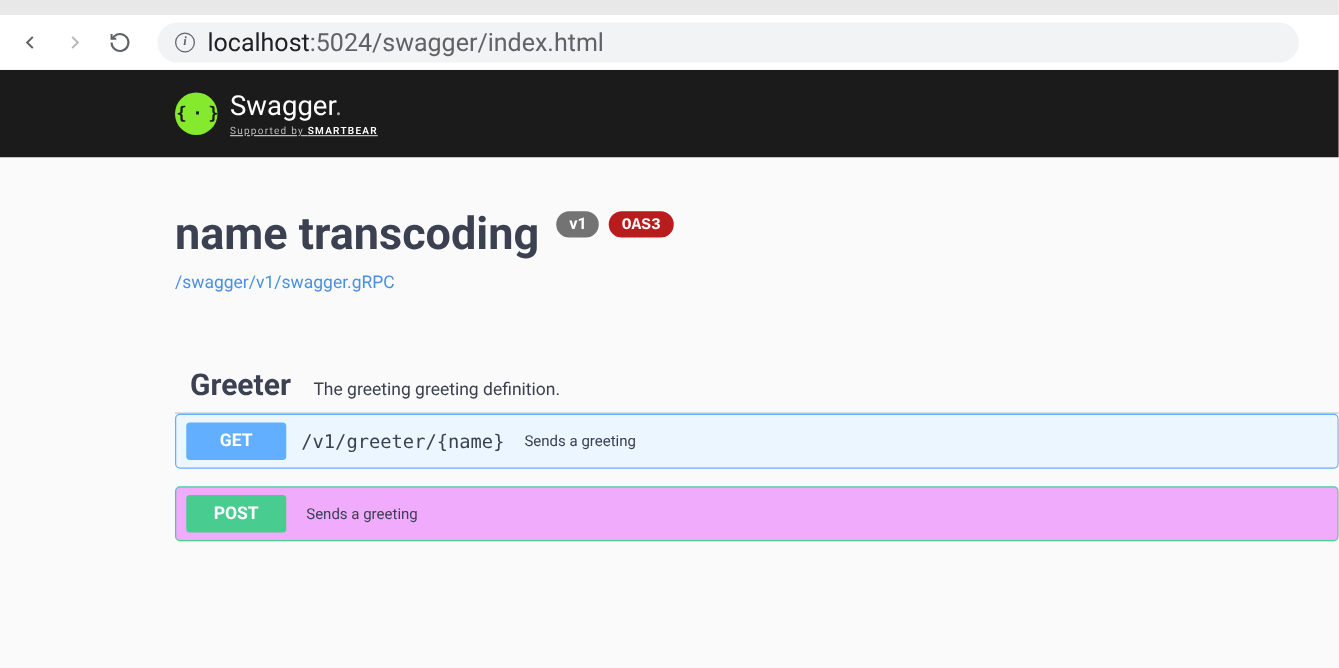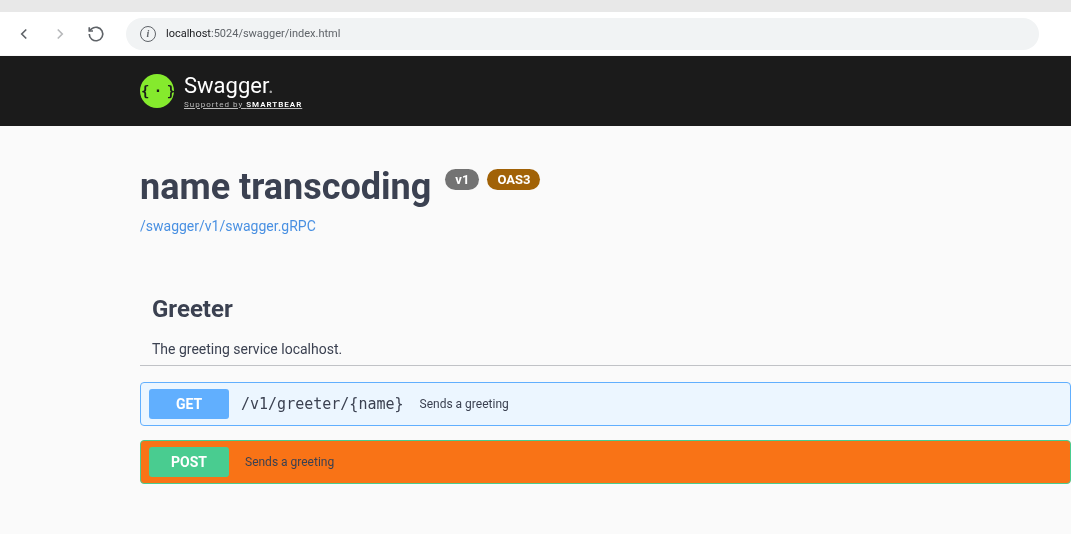--- a/index.html
+++ b/index.html
@@ -50,21 +50,21 @@
       border: 1.5px solid #5f6368;
       border-radius: 50%;
       display: flex;
       align-items: center;
       justify-content: center;
       font-size: 10px;
       font-style: italic;
       font-family: Georgia, serif;
       font-weight: bold;
     }
-    .url-text { font-size: 11px; }
+    .url-text { font-size: 20px; }
     .url-host { color: #202124; }
     .url-path { color: #5f6368; }
 
     .swagger-header {
       background: #1b1b1b;
       height: 70px;
       display: flex;
       align-items: center;
       padding-left: 140px;
     }
@@ -115,69 +115,67 @@
     }
     .pill {
       font-size: 13px;
       font-weight: 700;
       color: #fff;
       padding: 3px 10px;
       border-radius: 14px;
       margin-top: -16px;
     }
     .pill-version { background: #737373; margin-left: 6px; }
-    .pill-oas { background: #a16207; }
+    .pill-oas { background: #b91c1c; font-family: Liberation Mono, monospace; }
     .api-link {
       color: #4990e2;
       font-size: 14px;
       margin-top: 10px;
       display: inline-block;
     }
     .tag-section {
       margin-top: 60px;
       padding-right: 0;
     }
     .tag-header {
       display: flex;
       align-items: baseline;
       gap: 18px;
       padding-bottom: 8px;
       border-bottom: 1px solid rgba(59,65,81,0.3);
       margin-right: 0;
-      flex-direction: column;
     }
     .tag-name {
       font-size: 24px;
       font-weight: 700;
       color: #3b4151;
       margin-left: 12px;
     }
     .tag-desc {
       font-size: 14px;
       color: #3b4151;
     }
     .op-list {
-      margin-top: 16px;
     }
     .op-block {
       display: flex;
       align-items: center;
       border: 1px solid;
       border-radius: 4px;
       padding: 6px 8px;
       margin-bottom: 14px;
       gap: 12px;
       cursor: pointer;
     }
     .op-get {
       background: #ecf6ff;
       border-color: #61affe;
     }
     .op-post {
-      background: #f97316;
+      background: #f0abfc;
       border-color: #49cc90;
     }
     .op-method {
       min-width: 80px;
       text-align: center;
       color: #fff;
       font-weight: 700;
       font-size: 14px;
       padding: 7px 0;
       border-radius: 3px;
@@ -240,21 +238,21 @@
   <div class="title-row">
     <h1 class="api-title">name transcoding</h1>
     <span class="pill pill-version">v1</span>
     <span class="pill pill-oas">OAS3</span>
   </div>
   <a class="api-link">/swagger/v1/swagger.gRPC</a>
 
   <div class="tag-section">
     <div class="tag-header">
       <span class="tag-name">Greeter</span>
-      <span class="tag-desc">The greeting service localhost.</span>
+      <span class="tag-desc">The greeting greeting definition.</span>
     </div>
     <div class="op-list" id="op-list">
         <div class="op-block op-get">
           <span class="op-method">GET</span>
           <span class="op-path">/v1/greeter/{name}</span>
           <span class="op-summary">Sends a greeting</span>
         </div>
         <div class="op-block op-post">
           <span class="op-method">POST</span>
           <span class="op-summary">Sends a greeting</span>

